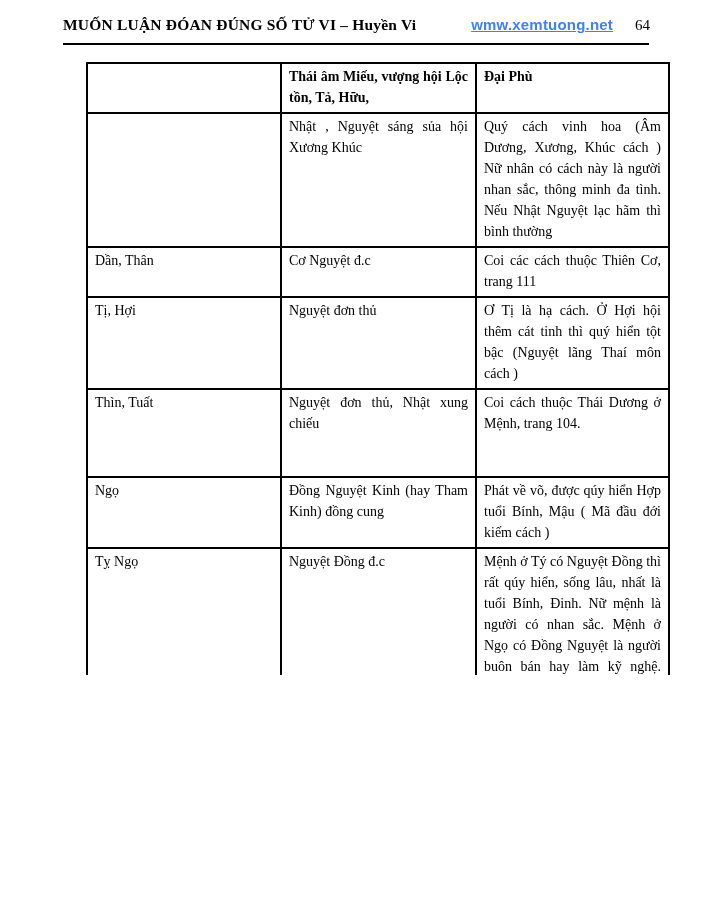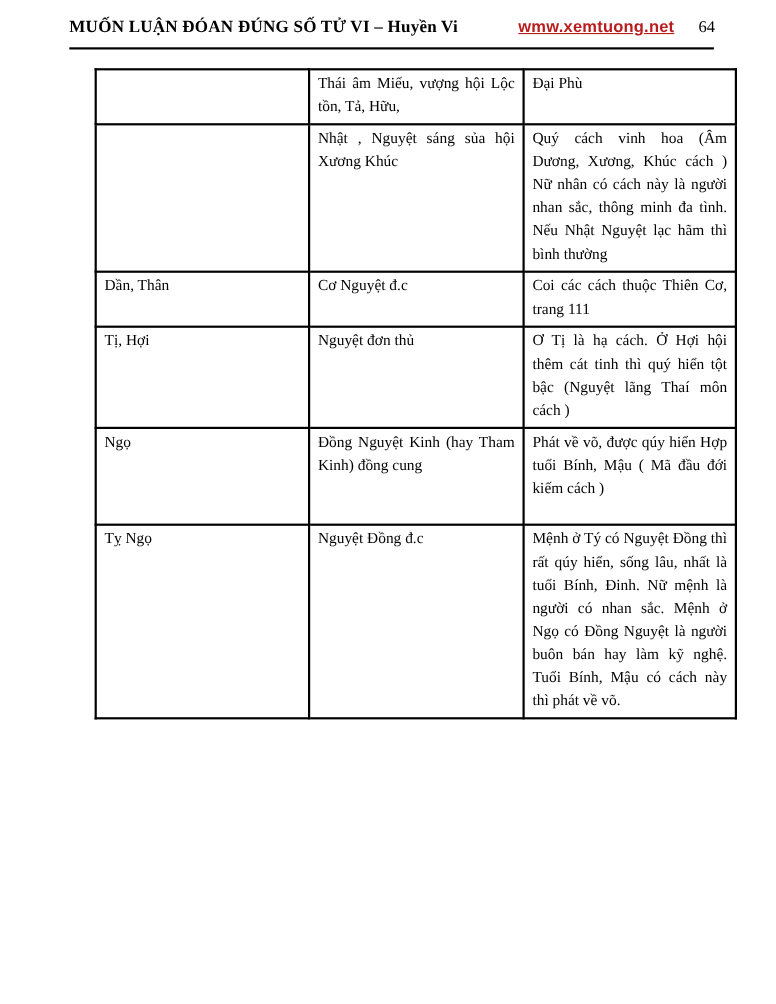--- a/index.html
+++ b/index.html
@@ -33,21 +33,21 @@
   }
   .header-right {
     display: flex;
     align-items: baseline;
     gap: 22px;
   }
   .site-link {
     font-family: "Liberation Sans", "DejaVu Sans", sans-serif;
     font-size: 15px;
     font-weight: bold;
-    color: #b91c1c;
+    color: #3b82f6;
     text-decoration: underline;
     letter-spacing: 0.2px;
   }
   .page-num {
     font-size: 15px;
     font-weight: normal;
   }
   .header-rule {
     position: absolute;
     left: 63px;
@@ -68,21 +68,21 @@
     border: 2px solid #000000;
     vertical-align: top;
     padding: 2px 7px 4px 7px;
     font-size: 14px;
     line-height: 21px;
   }
   td.c1 { width: 178px; text-align: left; margin-left: 47px; }
   td.c2 { width: 179px; text-align: justify; }
   td.c3 { width: 177px; text-align: justify; margin-left: 17px; }
   
-  tbody tr:nth-child(1)  td { height: 40px; }
+  tbody tr:nth-child(1)  td { height: 40px; font-weight: bold; }
   tbody tr:nth-child(2)  td { height: 107px; }
   tbody tr:nth-child(3)  td { height: 19px; }
   tbody tr:nth-child(4)  td { height: 44px; }
   tbody tr:nth-child(5)  td { height: 80px; }
   tbody tr:nth-child(6)  td { height: 34px; }
   tbody tr:nth-child(7)  td { height: 38px; }
   tbody tr:nth-child(8)  td { height: 161px; }
   tbody tr:nth-child(9)  td { height: 56px; }
   tbody tr:nth-child(10) td { height: 54px; }
 </style>
@@ -115,20 +115,25 @@
           <td class="c1">Dần, Thân</td>
           <td class="c2">Cơ Nguyệt đ.c</td>
           <td class="c3">Coi các cách thuộc Thiên Cơ, trang 111</td>
         </tr>
         <tr>
           <td class="c1">Tị, Hợi</td>
           <td class="c2">Nguyệt đơn thủ</td>
           <td class="c3">Ơ Tị là hạ cách. Ở Hợi hội thêm cát tinh thì quý hiển tột bậc (Nguyệt lãng Thaí môn cách )</td>
         </tr>
         <tr>
+          <td class="c1">Thìn, Tuất</td>
+          <td class="c2">Nguyệt đơn thủ, Nhật xung chiếu</td>
+          <td class="c3">Coi cách thuộc Thái Dương ở Mệnh, trang 104.</td>
+        </tr>
+        <tr>
           <td class="c1">Ngọ</td>
           <td class="c2">Đồng Nguyệt Kinh (hay Tham Kinh) đồng cung</td>
           <td class="c3">Phát về võ, được qúy hiển Hợp tuổi Bính, Mậu ( Mã đầu đới kiếm cách )</td>
         </tr>
         <tr>
           <td class="c1">Tỵ Ngọ</td>
           <td class="c2">Nguyệt Đồng đ.c</td>
           <td class="c3">Mệnh ở Tý có Nguyệt Đồng thì rất qúy hiển, sống lâu, nhất là tuổi Bính, Đinh. Nữ mệnh là người có nhan sắc. Mệnh ở Ngọ có Đồng Nguyệt là người buôn bán hay làm kỹ nghệ. Tuổi Bính, Mậu có cách này thì phát về võ.</td>
         </tr>
       </tbody>

